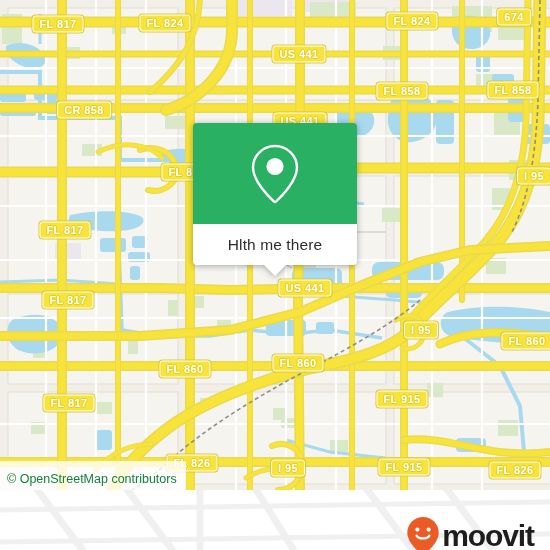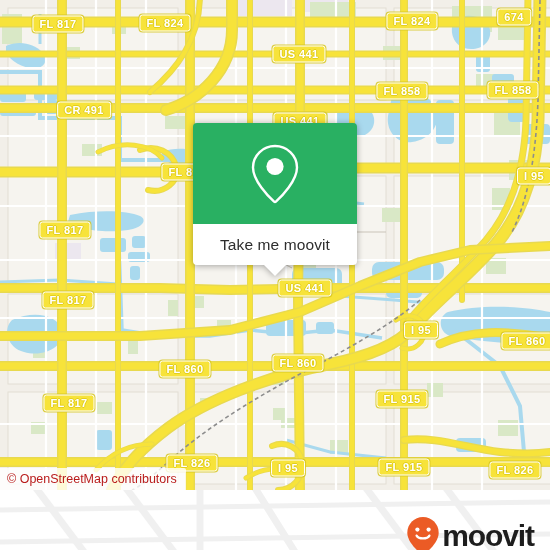--- a/index.html
+++ b/index.html
@@ -59,25 +59,25 @@
     transform: translate(-50%, -50%);
     box-sizing: content-box;
   }
 
   
   #attribution {
     position: absolute;
     left: 0;
     bottom: 0;
     background: rgba(255,255,255,0.80);
-    color: #b91c1c;
+    color: #15803d;
     font-family: "Liberation Sans", sans-serif;
     font-size: 12.5px;
     line-height: 20px;
-    padding: 1px 9px 1px 7px;
+    padding: 8px 9px 1px 7px;
     white-space: nowrap;
     border-top-right-radius: 2px;
   }
 
   
   #callout {
     position: absolute;
     left: 193px;
     top: 123px;
     width: 164px;
@@ -428,21 +428,21 @@
       <path class="rail" d="M420 300 C392 324 350 348 300 374 C248 402 200 432 166 464 C150 478 138 488 132 490"></path>
       <path class="rail" d="M540 0 L538 100 C536 156 528 200 512 232"></path>
     </svg>
 
     <div id="shield-layer">
         <div class="shield" style="left: 58px; top: 24px;">FL 817</div>
         <div class="shield" style="left: 165px; top: 23px;">FL 824</div>
         <div class="shield" style="left: 412px; top: 21px;">FL 824</div>
         <div class="shield" style="left: 514px; top: 17px;">674</div>
         <div class="shield" style="left: 299px; top: 54px;">US 441</div>
-        <div class="shield" style="left: 84px; top: 110px;">CR 491</div>
+        <div class="shield" style="left: 84px; top: 110px;">CR 858</div>
         <div class="shield" style="left: 402px; top: 91px;">FL 858</div>
         <div class="shield" style="left: 513px; top: 90px;">FL 858</div>
         <div class="shield" style="left: 300px; top: 121px;">US 441</div>
         <div class="shield" style="left: 187px; top: 172px;">FL 817</div>
         <div class="shield" style="left: 534px; top: 176px;">I 95</div>
         <div class="shield" style="left: 65px; top: 230px;">FL 817</div>
         <div class="shield" style="left: 68px; top: 300px;">FL 817</div>
         <div class="shield" style="left: 305px; top: 288px;">US 441</div>
         <div class="shield" style="left: 421px; top: 330px;">I 95</div>
         <div class="shield" style="left: 527px; top: 341px;">FL 860</div>
@@ -459,21 +459,21 @@
     <div id="attribution">© OpenStreetMap contributors</div>
 
     <div id="callout">
       <div id="callout-green">
         <svg width="52" height="62" viewBox="0 0 52 62">
           <path d="M26 3 C13.8 3 4 12.6 4 24.4 C4 37.6 19.2 53.2 25.1 58.6 C25.6 59.05 26.4 59.05 26.9 58.6 C32.8 53.2 48 37.6 48 24.4 C48 12.6 38.2 3 26 3 Z" fill="none" stroke="#ffffff" stroke-width="2.4"></path>
           <circle cx="26" cy="23.5" r="8.6" fill="#ffffff"></circle>
         </svg>
       </div>
       <div id="callout-white">
-        <span id="callout-label">Take me moovit</span>
+        <span id="callout-label">Hlth me there</span>
         <div id="callout-tail"></div>
       </div>
     </div>
   </div>
 
   <div id="footer">
 
     <svg id="footer-watermark" width="550" height="60" viewBox="0 0 550 60">
       <g fill="none" stroke="#f0f0f0" stroke-width="7">
         <path d="M30 -10 L90 70"></path>

